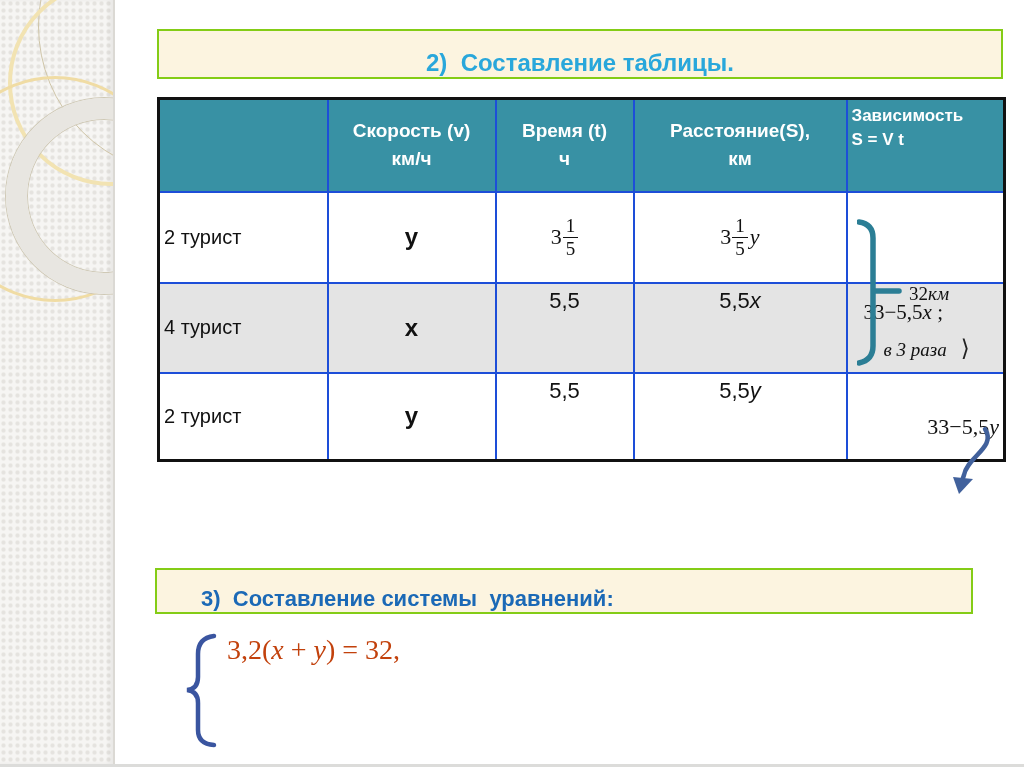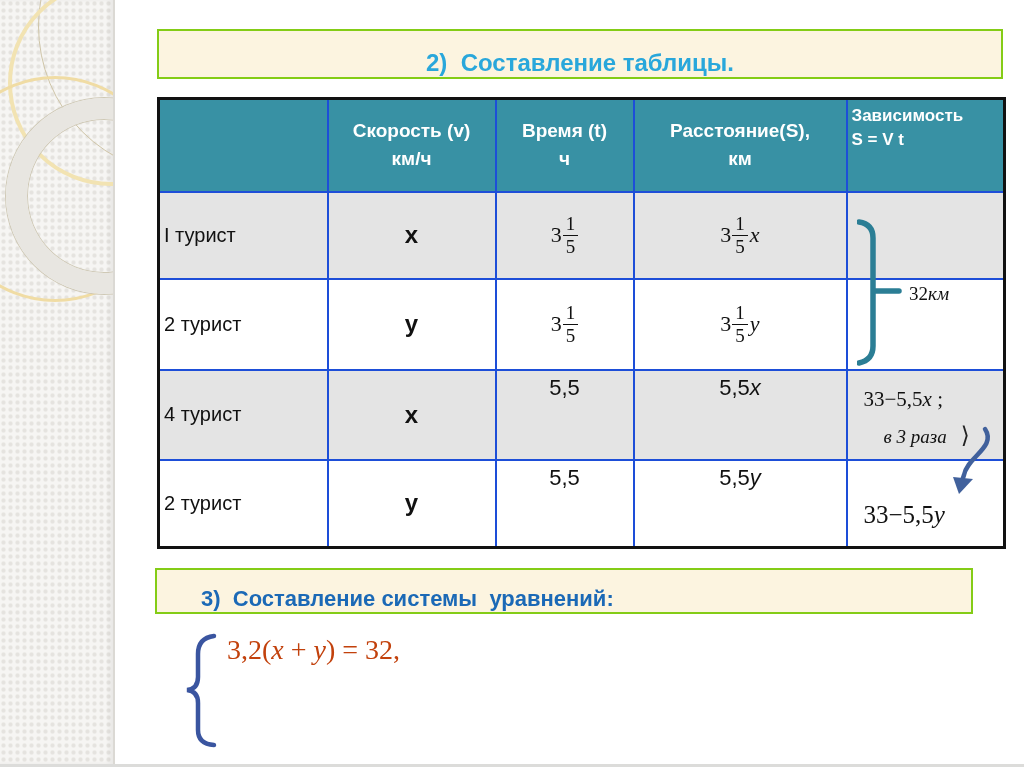--- a/index.html
+++ b/index.html
@@ -73,21 +73,21 @@
   td.dep{vertical-align:top;font-family:"Liberation Serif",serif;position:relative;margin-left:39px;}
   .mixed{display:inline-flex;align-items:center;font-family:"Liberation Serif",serif;}
   .frac{display:inline-flex;flex-direction:column;align-items:center;
     font-size:19px;line-height:1.02;margin-left:1px;}
   .frac .num{border-bottom:1.5px solid #111;padding:0 3px 1px;}
   .frac .den{padding-top:1px;}
   .mixed .suffix{font-style:italic;margin-left:2px;font-size:22px;}
   .dep-l1{font-size:21px;margin:12px 0 0 12px;white-space:pre-wrap;}
   .dep-l2{font-size:19px;margin:10px 0 0 32px;}
   .dep-l2 .angle{font-style:normal;font-size:23px;margin-left:14px;color:#222;}
-  .dep-last{font-size:25px;margin:36px 0 0 12px;}
+  .dep-last{font-size:22px;margin:36px 0 0 12px;text-align:right;}
   i{font-style:italic;}
   
   .overlay{position:absolute;pointer-events:none;}
   .brace-overlay{left:700px;top:115px;width:64px;height:162px;}
   .annot-32{position:absolute;left:752px;top:186px;
     font-family:"Liberation Serif",serif;font-size:19px;color:#111;}
   .arrow-overlay{left:788px;top:326px;width:64px;height:82px;}
   
   .sys-brace{position:absolute;left:183px;top:632px;width:38px;height:116px;}
   .eq{
@@ -124,44 +124,20 @@
       <thead>
         <tr>
           <th></th>
           <th><span>Скорость (v)</span><br><span>км/ч</span></th>
           <th><span>Время  (t)</span><br><span>ч</span></th>
           <th><span>Расстояние(S),</span><br><span>км</span></th>
           <th class="dep-h"><span>Зависимость</span><br><span>S = V t</span></th>
         </tr>
       </thead>
       <tbody>
-        <tr class="grey r1">
-          <td class="lbl">I турист</td>
-          <td class="var">x</td>
-          <td class="math">
-            <span class="mixed">
-                <span>3</span>
-                <span class="frac">
-                  <span class="num">1</span>
-                  <span class="den">5</span>
-                </span>
-              </span>
-          </td>
-          <td class="math">
-            <span class="mixed">
-                <span>3</span>
-                <span class="frac">
-                  <span class="num">1</span>
-                  <span class="den">5</span>
-                </span>
-                <span class="suffix">x</span>
-              </span>
-          </td>
-          <td class="dep"></td>
-        </tr>
         <tr class="white r2">
           <td class="lbl">2 турист</td>
           <td class="var">y</td>
           <td class="math">
             <span class="mixed">
                 <span>3</span>
                 <span class="frac">
                   <span class="num">1</span>
                   <span class="den">5</span>
                 </span>

